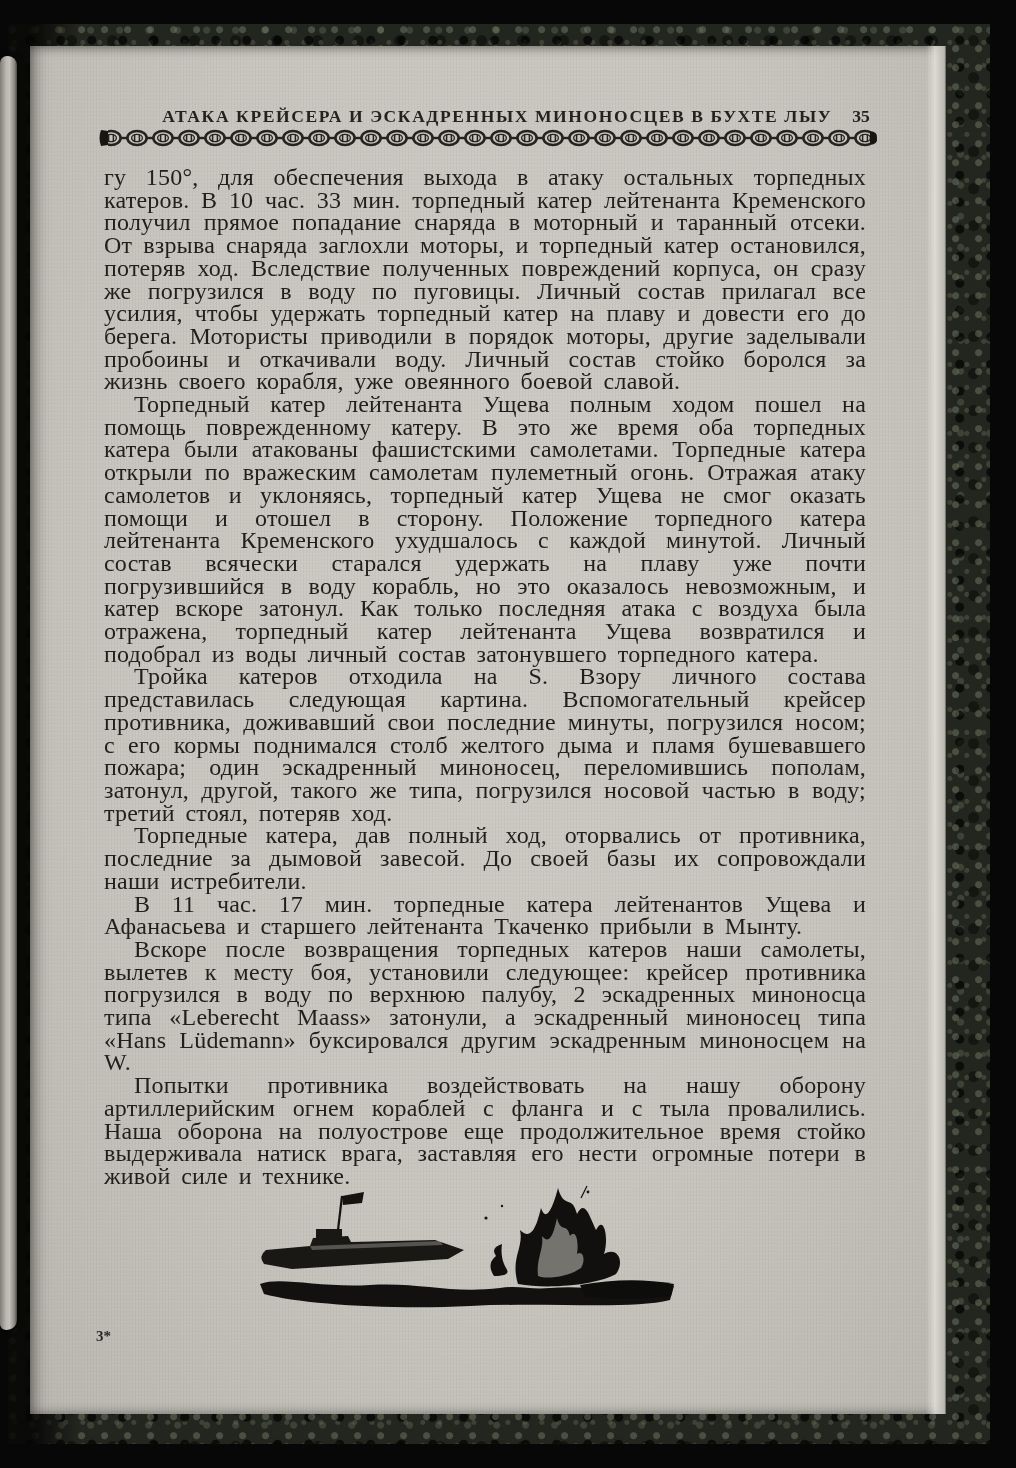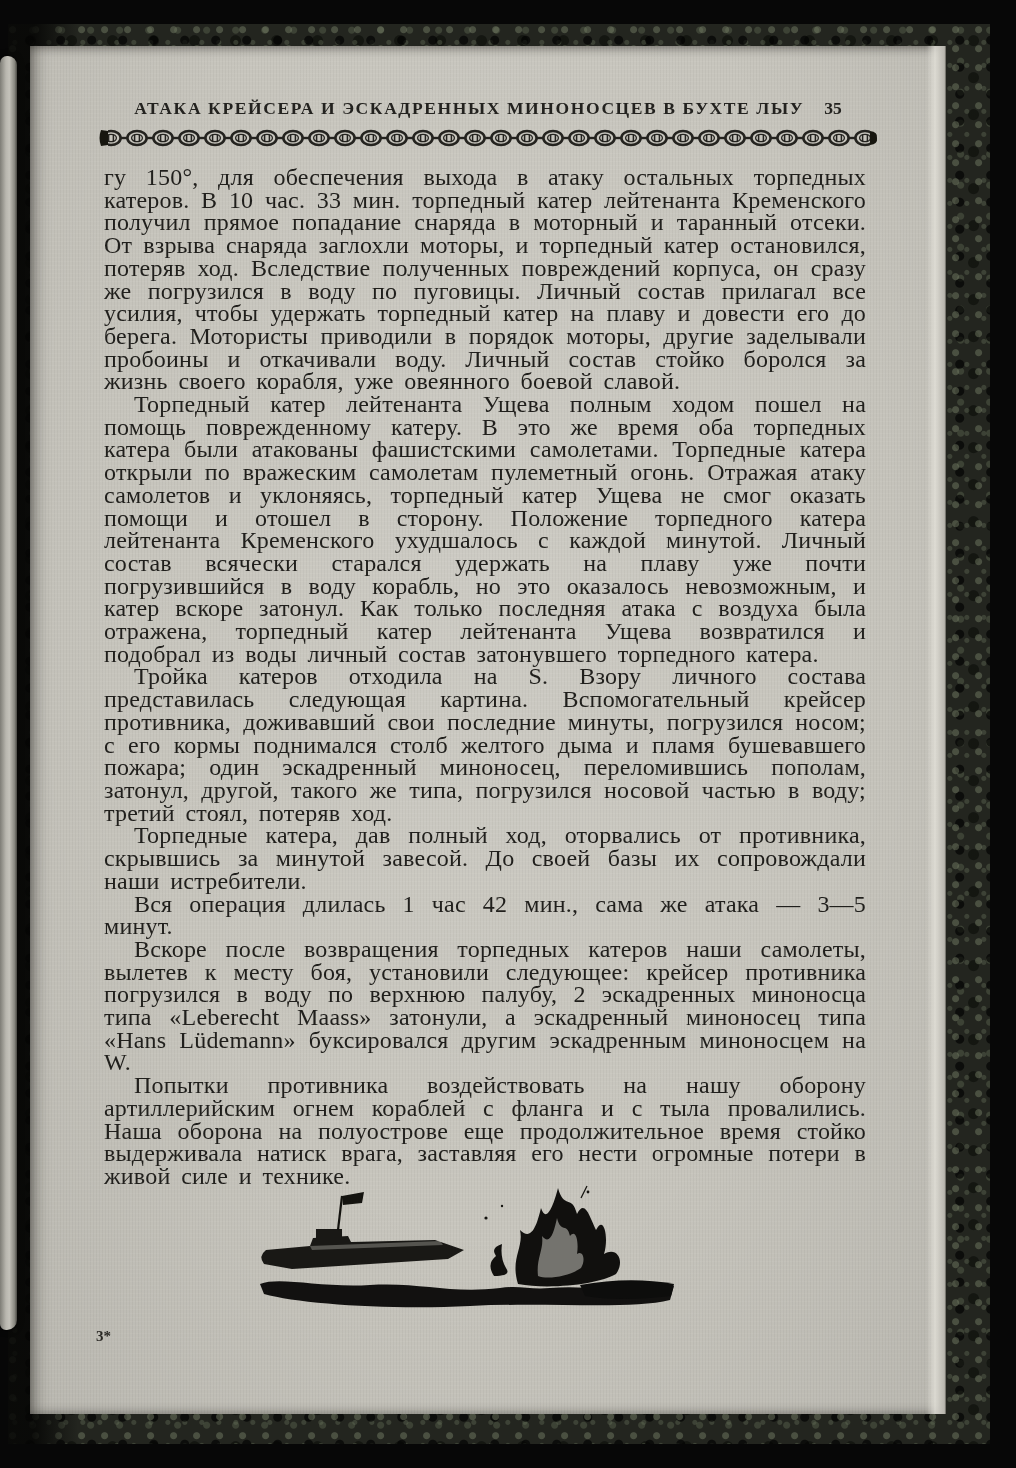--- a/index.html
+++ b/index.html
@@ -40,23 +40,23 @@
       inset 9px 0 16px -6px rgba(20,18,14,0.55),
       inset 0 7px 10px -5px rgba(20,18,14,0.35),
       inset 0 -6px 10px -5px rgba(20,18,14,0.25);
     color:#1e1d1a;
   }
   .page::after{ 
     content:"";position:absolute;right:0;top:0;width:20px;height:100%;
     background:linear-gradient(90deg, rgba(0,0,0,0) 0, rgba(230,228,220,0.75) 45%, #b9b7af 92%, #5b5a53 100%);
   }
   .running-head{
-    position:absolute;left:0;top:52px;width:100%;
+    position:absolute;left:0;top:60px;width:100%;
     text-align:center;font-weight:bold;font-size:17.5px;letter-spacing:1.6px;
-    color:#23221f;white-space:nowrap;
+    color:#23221f;white-space:nowrap;padding-left:28px;
   }
   .running-head .pagenum{margin-left:20px;letter-spacing:0;}
   .chain-rule{position:absolute;left:68px;top:82px;width:782px;height:20px;}
   .body-text{
     position:absolute;left:74px;top:120px;width:762px;
     font-size:24px;line-height:22.7px;text-align:justify;
     word-spacing:4.5px;letter-spacing:0.2px;color:#201f1c;
   }
   .body-text p{margin:0;padding:0;}
   .body-text p.indent{text-indent:30px;}
@@ -89,22 +89,22 @@
     </defs>
     <rect x="10" y="0" width="762" height="20" fill="url(#chain)"></rect>
     <path d="M3,2 L10,3 L10,17 L3,18 Q0,10 3,2 Z" fill="#17160f"></path>
     <path d="M772,3 Q780,4 779,10 Q780,16 772,17 Z" fill="#17160f"></path>
   </svg>
 
   <div class="body-text">
     <p>гу 150°, для обеспечения выхода в атаку остальных торпедных катеров. В 10 час. 33 мин. торпедный катер лейтенанта Кременского получил прямое попадание снаряда в моторный и таранный отсеки. От взрыва снаряда заглохли моторы, и торпедный катер остановился, потеряв ход. Вследствие полученных повреждений корпуса, он сразу же погрузился в воду по пуговицы. Личный состав прилагал все усилия, чтобы удержать торпедный катер на плаву и довести его до берега. Мотористы приводили в порядок моторы, другие заделывали пробоины и откачивали воду. Личный состав стойко боролся за жизнь своего корабля, уже овеянного боевой славой.</p>
     <p class="indent">Торпедный катер лейтенанта Ущева полным ходом пошел на помощь поврежденному катеру. В это же время оба торпедных катера были атакованы фашистскими самолетами. Торпедные катера открыли по вражеским самолетам пулеметный огонь. Отражая атаку самолетов и уклоняясь, торпедный катер Ущева не смог оказать помощи и отошел в сторону. Положение торпедного катера лейтенанта Кременского ухудшалось с каждой минутой. Личный состав всячески старался удержать на плаву уже почти погрузившийся в воду корабль, но это оказалось невозможным, и катер вскоре затонул. Как только последняя атака с воздуха была отражена, торпедный катер лейтенанта Ущева возвратился и подобрал из воды личный состав затонувшего торпедного катера.</p>
     <p class="indent">Тройка катеров отходила на S. Взору личного состава представилась следующая картина. Вспомогательный крейсер противника, доживавший свои последние минуты, погрузился носом; с его кормы поднимался столб желтого дыма и пламя бушевавшего пожара; один эскадренный миноносец, переломившись пополам, затонул, другой, такого же типа, погрузился носовой частью в воду; третий стоял, потеряв ход.</p>
-    <p class="indent">Торпедные катера, дав полный ход, оторвались от противника, скрывшись за минутой завесой. До своей базы их сопровождали наши истребители.</p>
-    <p class="indent">Вся операция длилась 1 час  42 мин., сама же атака — 3—5 минут.</p>
+    <p class="indent">Торпедные катера, дав полный ход, оторвались от противника, последние за дымовой завесой. До своей базы их сопровождали наши истребители.</p>
+    <p class="indent">В 11 час. 17 мин. торпедные катера лейтенантов Ущева и Афанасьева и старшего лейтенанта Ткаченко прибыли в Мынту.</p>
     <p class="indent">Вскоре после возвращения торпедных катеров наши самолеты, вылетев к месту боя, установили следующее: крейсер противника погрузился в воду по верхнюю  палубу, 2 эскадренных  миноносца  типа «Leberecht Maass» затонули, а эскадренный миноносец типа «Hans Lüdemann» буксировался другим эскадренным миноносцем на W.</p>
     <p class="indent">Попытки противника воздействовать на нашу оборону артиллерийским огнем кораблей с фланга и с тыла провалились. Наша оборона на полуострове еще продолжительное время стойко выдерживала натиск врага, заставляя его нести огромные потери в живой силе и технике.</p>
   </div>
 
   <svg class="illustration" viewBox="0 0 436 130">
 
     <path d="M10,100 C30,92 70,104 120,101 C170,98 200,110 250,104 C270,101 280,106 300,104
              C340,100 390,112 424,102 L420,116 C380,126 300,118 220,122 C140,126 50,120 14,110 Z" fill="#121110"></path>
     <path d="M330,101 Q380,92 424,100 L421,112 Q370,118 335,112 Z" fill="#0d0d0c"></path>
 

